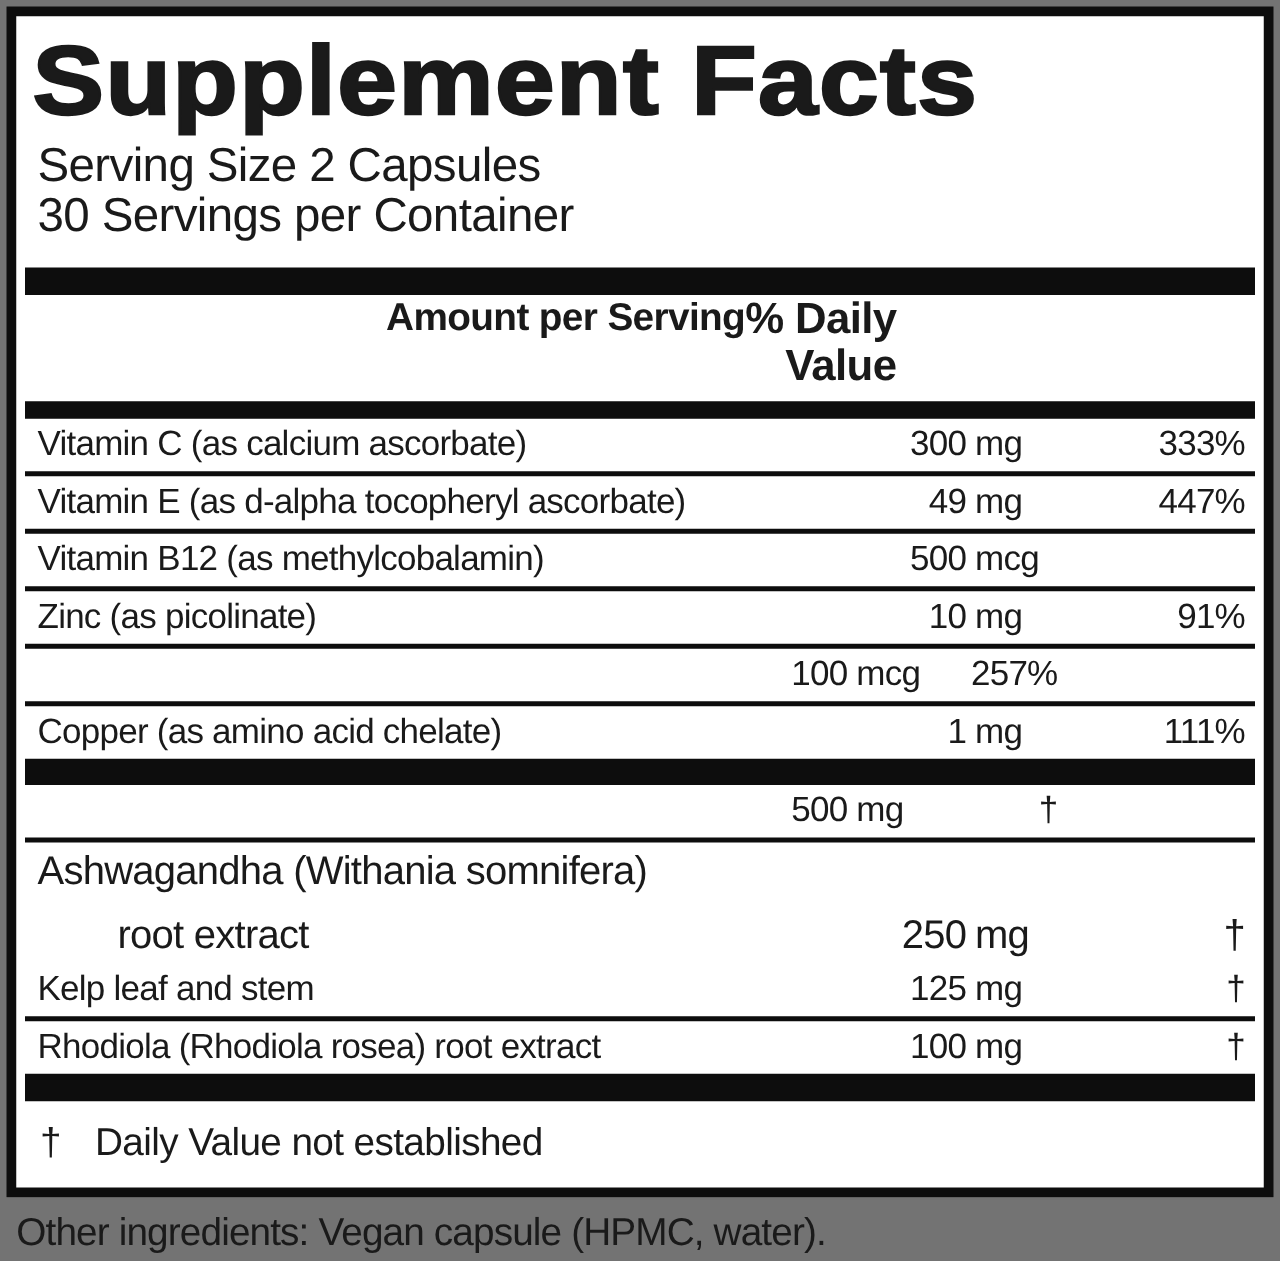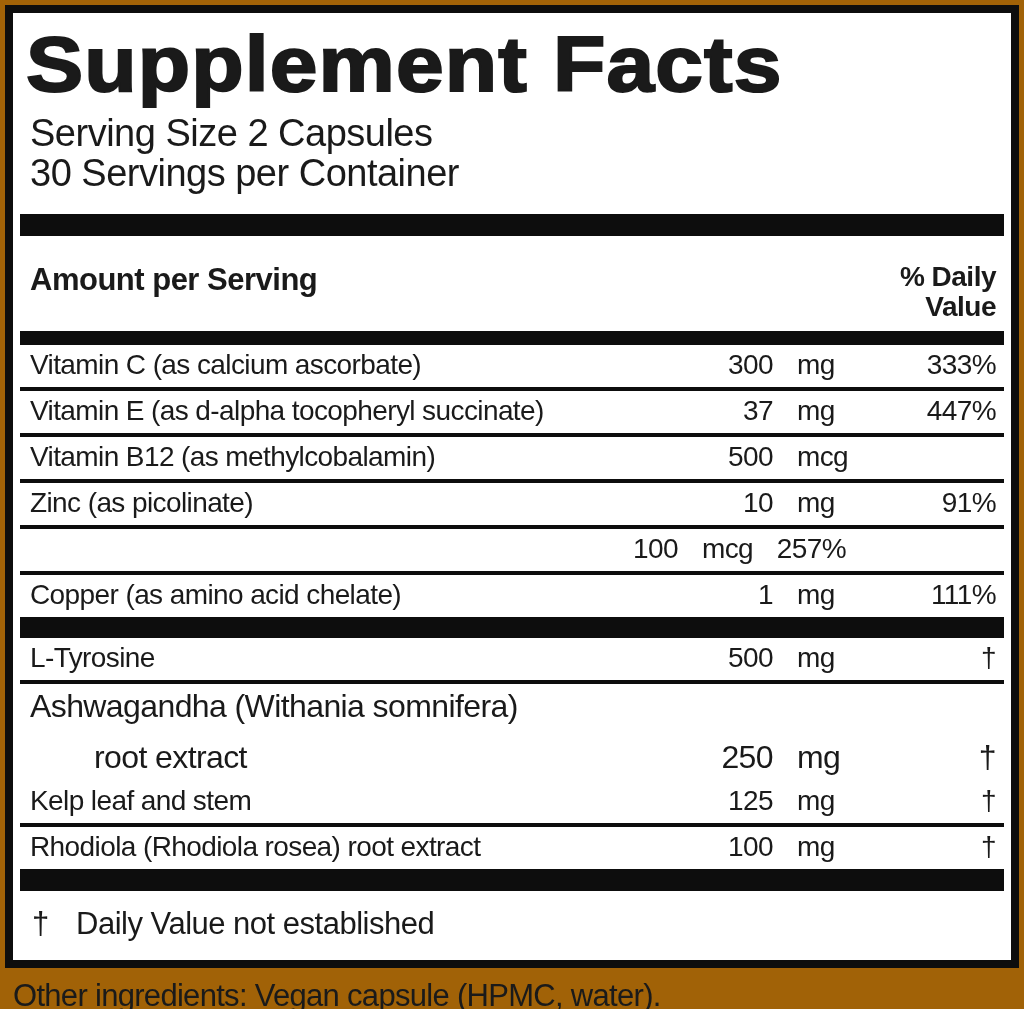--- a/index.html
+++ b/index.html
@@ -6,21 +6,21 @@
     margin: 0;
     padding: 0;
     background: #ffffff;
     width: 1024px;
     font-family: "Liberation Sans", sans-serif;
     color: #1a1a1a;
   }
   .page {
     width: 1024px;
     height: 1009px;
-    background: #a16207;
+    background: #737373;
     overflow: hidden;
   }
   .label-box {
     margin: 5px 5px 0 5px;
     border: 8px solid #0d0d0d;
     padding: 6px 7px 0 7px;
     background: #fff;
   }
   .panel-title {
     font-size: 78px;
@@ -43,49 +43,49 @@
   .bar {
     background: #0d0d0d;
     width: 100%;
   }
   .bar-thick   { height: 22px; margin-top: 20px; }
   .bar-medium  { height: 14px; }
   .bar-section { height: 21px; }
   .bar-foot    { height: 22px; }
   .col-header-row {
     display: flex;
-    justify-content: space-between;
+    justify-content: center;
     align-items: flex-start;
-    padding: 26px 8px 8px 10px;
+    padding: 0 8px 8px 10px;
   }
   .col-header-left {
     font-size: 31px;
     font-weight: bold;
     letter-spacing: -0.5px;
   }
   .col-header-right {
-    font-size: 28px;
+    font-size: 35px;
     font-weight: bold;
     text-align: right;
     line-height: 1.1;
     letter-spacing: -0.5px;
   }
   .nrow {
     display: grid;
     grid-template-columns: 1fr 95px 73px 150px;
     padding: 6px 8px 8px 10px;
     font-size: 28px;
     letter-spacing: -0.6px;
     line-height: 1.0;
     align-items: baseline;
   }
   .nrow + .nrow { border-top: 4px solid #0d0d0d; }
   .cell-name   { text-align: left; white-space: nowrap; }
   .cell-amount { text-align: right; }
-  .cell-unit   { text-align: left; padding-left: 24px; }
+  .cell-unit   { text-align: left; padding-left: 7px; }
   .cell-dv     { text-align: right; white-space: nowrap; }
   .italic      { }
   .two-line-row {
     padding: 6px 8px 8px 10px;
     font-size: 32px;
     letter-spacing: -0.6px;
     line-height: 1.0;
     border-top: 4px solid #0d0d0d;
   }
   .two-line-row .line1 { white-space: nowrap; }
@@ -134,22 +134,22 @@
 
     <div class="bar bar-medium"></div>
 
     <div class="nrow">
       <span class="cell-name">Vitamin C (as calcium ascorbate)</span>
       <span class="cell-amount">300</span>
       <span class="cell-unit">mg</span>
       <span class="cell-dv">333%</span>
     </div>
     <div class="nrow">
-      <span class="cell-name">Vitamin E (as d-alpha tocopheryl succinate)</span>
-      <span class="cell-amount">37</span>
+      <span class="cell-name">Vitamin E (as d-alpha tocopheryl ascorbate)</span>
+      <span class="cell-amount">49</span>
       <span class="cell-unit">mg</span>
       <span class="cell-dv">447%</span>
     </div>
     <div class="nrow">
       <span class="cell-name">Vitamin B12 (as methylcobalamin)</span>
       <span class="cell-amount">500</span>
       <span class="cell-unit">mcg</span>
     </div>
     <div class="nrow">
       <span class="cell-name">Zinc (as picolinate)</span>
@@ -165,21 +165,20 @@
     <div class="nrow">
       <span class="cell-name">Copper (as amino acid chelate)</span>
       <span class="cell-amount">1</span>
       <span class="cell-unit">mg</span>
       <span class="cell-dv">111%</span>
     </div>
 
     <div class="bar bar-section"></div>
 
     <div class="nrow" style="border-top:none">
-      <span class="cell-name">L-Tyrosine</span>
       <span class="cell-amount">500</span>
       <span class="cell-unit">mg</span>
       <span class="cell-dv">†</span>
     </div>
 
     <div class="two-line-row">
       <div class="line1">
         <span>Ashwagandha (</span><span class="italic">Withania somnifera</span><span>)</span>
       </div>
       <div class="line2">

